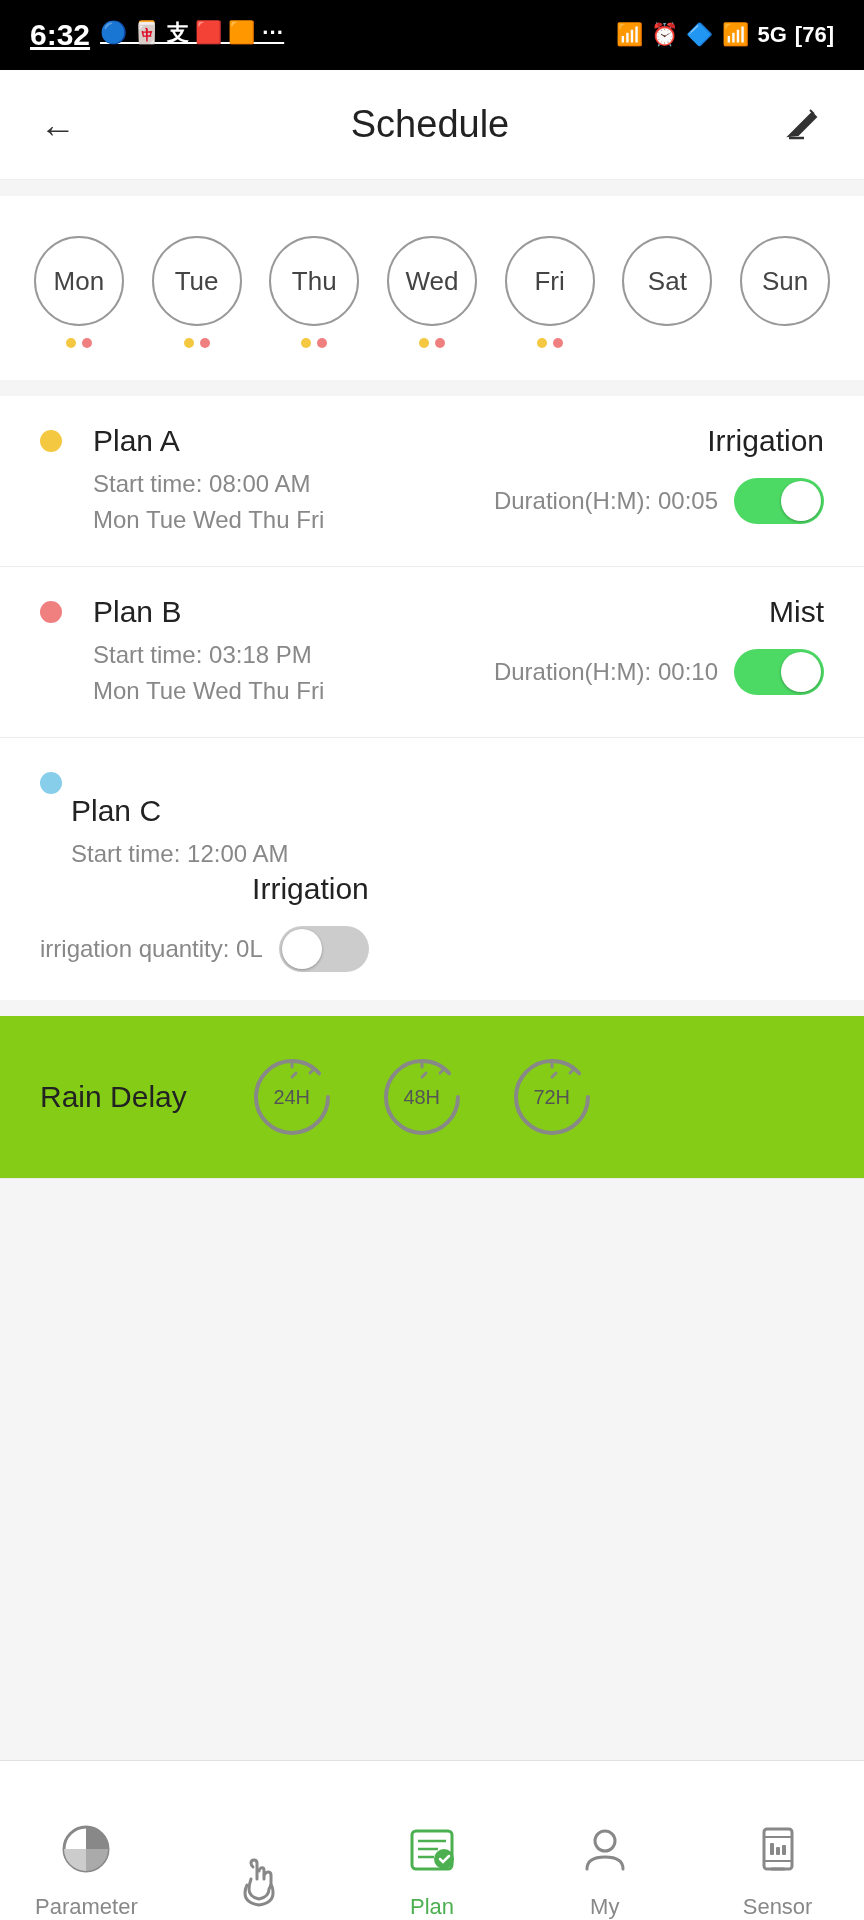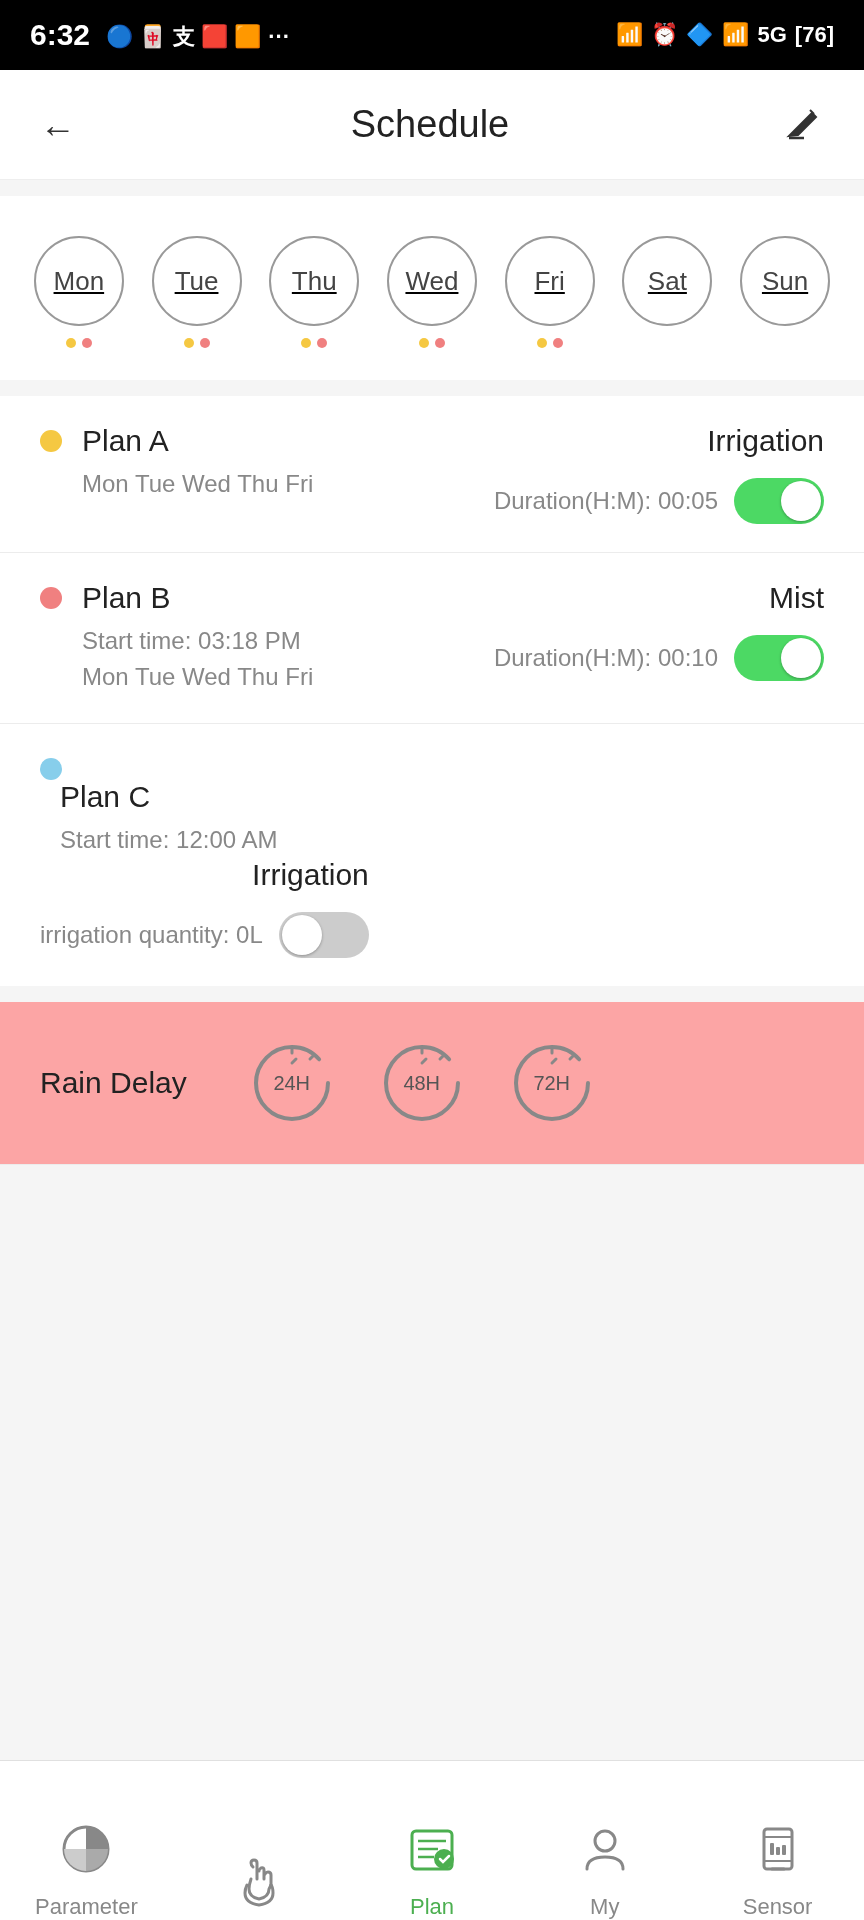--- a/index.html
+++ b/index.html
@@ -20,21 +20,21 @@
       background: #000;
       display: flex;
       align-items: center;
       justify-content: space-between;
       padding: 0 30px;
       color: #fff;
       font-size: 28px;
       font-weight: 600;
     }
     .status-time { font-size: 30px; font-weight: 700; }
-    .status-left { display: flex; align-items: flex-end; gap: 16px; }
+    .status-left { display: flex; align-items: flex-start; gap: 10px; text-decoration: underline; }
     .status-right { display: flex; align-items: center; gap: 8px; font-size: 22px; }
 
     
     .header {
       width: 100%;
       height: 110px;
       background: #fff;
       display: flex;
       align-items: center;
       justify-content: space-between;
@@ -65,21 +65,20 @@
       justify-content: space-around;
       align-items: center;
       margin-top: 16px;
     }
     .day-btn {
       display: flex;
       flex-direction: column;
       align-items: center;
       gap: 10px;
       cursor: pointer;
-      text-decoration: underline;
     }
     .day-circle {
       width: 90px;
       height: 90px;
       border-radius: 50%;
       border: 2px solid #999;
       display: flex;
       align-items: center;
       justify-content: center;
       font-size: 26px;
@@ -118,21 +117,21 @@
       border-radius: 50%;
       margin-top: 6px;
       flex-shrink: 0;
     }
     .plan-dot-yellow { background: #f5c842; }
     .plan-dot-pink { background: #f08080; }
     .plan-dot-blue { background: #87ceeb; }
 
     .plan-left {
       flex: 1;
-      margin-left: 20px;
+      margin-left: 31px;
     }
     .plan-name {
       font-size: 30px;
       font-weight: 500;
       color: #222;
       margin-bottom: 8px;
     }
     .plan-detail {
       font-size: 24px;
       color: #888;
@@ -184,21 +183,21 @@
     .toggle-off .toggle-thumb { left: 3px; }
 
     .plan-right-row {
       display: flex;
       align-items: center;
       gap: 16px;
     }
 
     
     .rain-delay-section {
-      background: #fca5a5;
+      background: #84cc16;
       margin-top: 16px;
       padding: 36px 40px;
       display: flex;
       align-items: center;
       gap: 40px;
       border-bottom: 1px solid #ececec;
     }
     .rain-delay-label {
       font-size: 30px;
       font-weight: 500;
@@ -345,20 +344,21 @@
     <div class="day-dots"></div>
   </div>
 </div>
 
 <div class="plans-section">
 
   <div class="plan-row">
     <div class="plan-dot plan-dot-yellow"></div>
     <div class="plan-left">
       <div class="plan-name">Plan A</div>
+      <div class="plan-detail">Start time: 08:00 AM</div>
       <div class="plan-detail">Mon Tue Wed Thu Fri</div>
     </div>
     <div class="plan-right">
       <div class="plan-type">Irrigation</div>
       <div class="plan-right-row">
         <div class="plan-duration">Duration(H:M): 00:05</div>
         <div class="toggle toggle-on">
           <div class="toggle-thumb"></div>
         </div>
       </div>

